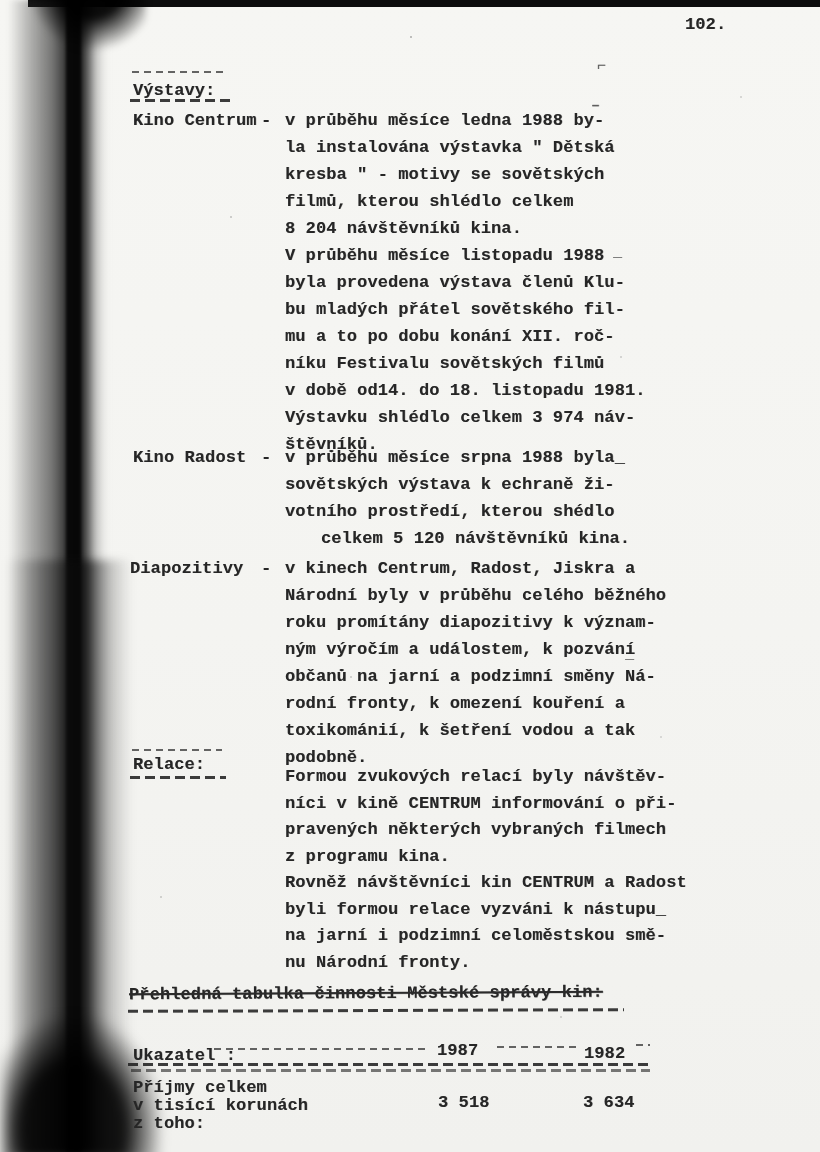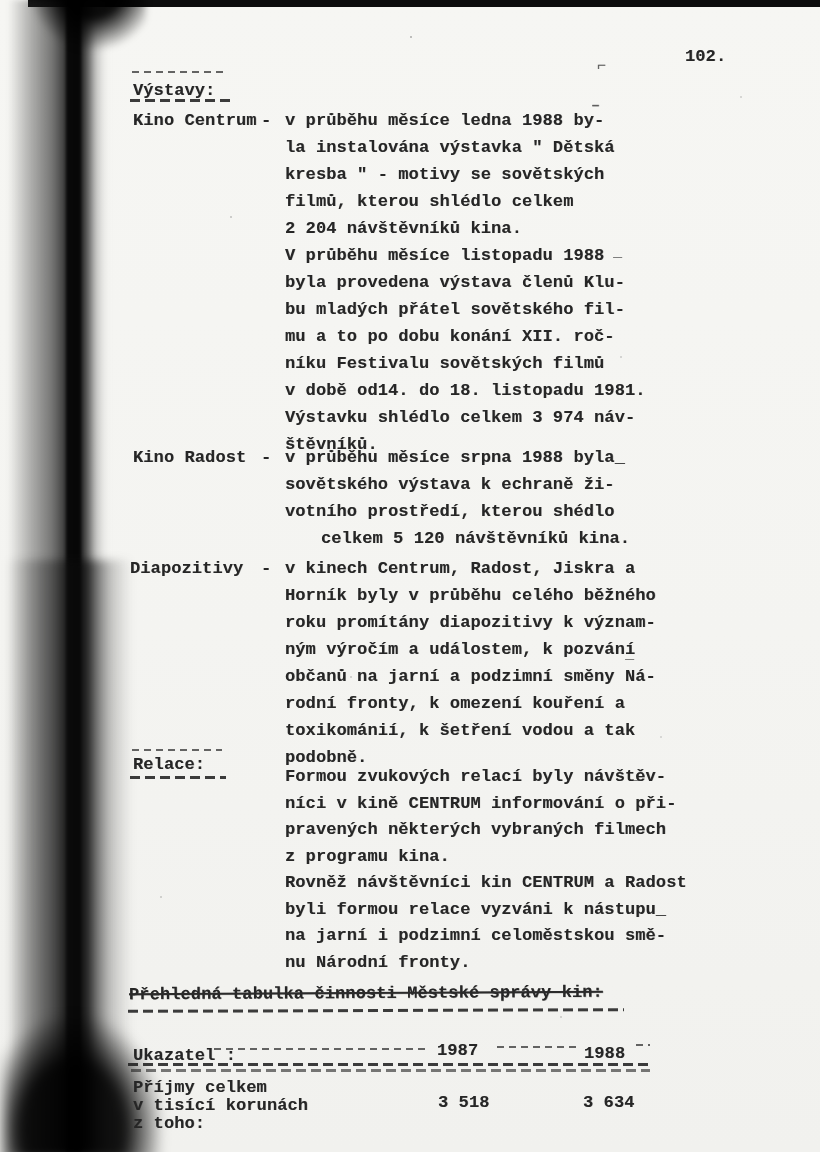--- a/index.html
+++ b/index.html
@@ -55,49 +55,49 @@
 <div class="page">
 
   <div class="top-edge"></div>
   <div class="bind-band"></div>
   <div class="bind-core"></div>
   <div class="bind-flare"></div>
   <div class="bind-lower"></div>
   <div class="bind-foot"></div>
   <div class="speckle"></div>
 
-  <div class="tw" style="left:685px;top:14px;margin-top:32px;">102.</div>
+  <div class="tw" style="left:685px;top:14px;">102.</div>
 
   <div id="content">
       <div class="tw" style="left: 133px; top: 80px;">Výstavy:</div>
       <div class="tw" style="left: 133px; top: 110px;">Kino Centrum</div>
       <div class="tw" style="left: 261px; top: 110px;">-</div>
       <div class="tw" style="left: 285px; top: 110px;">v průběhu měsíce ledna 1988 by-</div>
       <div class="tw" style="left: 285px; top: 137px;">la instalována výstavka " Dětská</div>
       <div class="tw" style="left: 285px; top: 164px;">kresba " - motivy se sovětských</div>
       <div class="tw" style="left: 285px; top: 191px;">filmů, kterou shlédlo celkem</div>
-      <div class="tw" style="left: 285px; top: 218px;">2 204 návštěvníků kina.</div>
+      <div class="tw" style="left: 285px; top: 218px;">8 204 návštěvníků kina.</div>
       <div class="tw" style="left: 285px; top: 245px;">V průběhu měsíce listopadu 1988</div>
       <div class="tw" style="left: 285px; top: 272px;">byla provedena výstava členů Klu-</div>
       <div class="tw" style="left: 285px; top: 299px;">bu mladých přátel sovětského fil-</div>
       <div class="tw" style="left: 285px; top: 326px;">mu a to po dobu konání XII. roč-</div>
       <div class="tw" style="left: 285px; top: 353px;">níku Festivalu sovětských filmů</div>
       <div class="tw" style="left: 285px; top: 380px;">v době od14. do 18. listopadu 1981.</div>
       <div class="tw" style="left: 285px; top: 407px;">Výstavku shlédlo celkem 3 974 náv-</div>
       <div class="tw" style="left: 285px; top: 434px;">štěvníků.</div>
       <div class="tw" style="left: 133px; top: 447px;">Kino Radost</div>
       <div class="tw" style="left: 261px; top: 447px;">-</div>
       <div class="tw" style="left: 285px; top: 447px;">v průběhu měsíce srpna 1988 byla_</div>
-      <div class="tw" style="left: 285px; top: 474px;">sovětského výstava k echraně ži-</div>
+      <div class="tw" style="left: 285px; top: 474px;">sovětských výstava k echraně ži-</div>
       <div class="tw" style="left: 285px; top: 501px;">votního prostředí, kterou shédlo</div>
       <div class="tw" style="left: 285px; top: 528px; margin-left: 36px;">celkem 5 120 návštěvníků kina.</div>
       <div class="tw" style="left: 130px; top: 558px;">Diapozitivy</div>
       <div class="tw" style="left: 261px; top: 558px;">-</div>
       <div class="tw" style="left: 285px; top: 558px;">v kinech Centrum, Radost, Jiskra a</div>
-      <div class="tw" style="left: 285px; top: 585px;">Horník byly v průběhu celého běžného</div>
+      <div class="tw" style="left: 285px; top: 585px;">Národní byly v průběhu celého běžného</div>
       <div class="tw" style="left: 285px; top: 612px;">roku promítány diapozitivy k význam-</div>
       <div class="tw" style="left: 285px; top: 639px;">ným výročím a událostem, k pozvání</div>
       <div class="tw" style="left: 285px; top: 666px;">občanů na jarní a podzimní směny Ná-</div>
       <div class="tw" style="left: 285px; top: 693px;">rodní fronty, k omezení kouření a</div>
       <div class="tw" style="left: 285px; top: 720px;">toxikománií, k šetření vodou a tak</div>
       <div class="tw" style="left: 285px; top: 747px;">podobně.</div>
       <div class="tw" style="left: 133px; top: 754px;">Relace:</div>
       <div class="tw" style="left: 285px; top: 766px;">Formou zvukových relací byly návštěv-</div>
       <div class="tw" style="left: 285px; top: 793px;">níci v kině CENTRUM informování o při-</div>
       <div class="tw" style="left: 285px; top: 819px;">pravených některých vybraných filmech</div>
@@ -120,21 +120,21 @@
 
   <div>
     <div class="tw strike" style="left:129px;top:983px;transform:rotate(-0.3deg);">Přehledná tabulka činnosti Městské správy kin:</div>
     <div class="dash-heavy" style="left:128px;top:1009px;width:496px;transform:rotate(-0.2deg);"></div>
 
     <div class="tw" style="left:133px;top:1045px;">Ukazatel :</div>
     <div class="dash-thin" style="left:214px;top:1048px;width:216px;"></div>
     <div class="dash-thin" style="left:497px;top:1046px;width:80px;"></div>
     <div class="dash-thin" style="left:636px;top:1044px;width:14px;"></div>
     <div class="tw" style="left:437px;top:1040px;">1987</div>
-    <div class="tw" style="left:584px;top:1043px;">1988</div>
+    <div class="tw" style="left:584px;top:1043px;">1982</div>
     <div class="dash-heavy" style="left:128px;top:1063px;width:522px;"></div>
     <div class="dash-heavy" style="left:131px;top:1069px;width:519px;opacity:.6;"></div>
 
     <div class="tw" style="left:133px;top:1077px;">Příjmy celkem</div>
     <div class="tw" style="left:133px;top:1095px;">v tisící korunách</div>
     <div class="tw" style="left:438px;top:1092px;">3 518</div>
     <div class="tw" style="left:583px;top:1092px;">3 634</div>
     <div class="tw" style="left:133px;top:1113px;">z toho:</div>
   </div>
 

